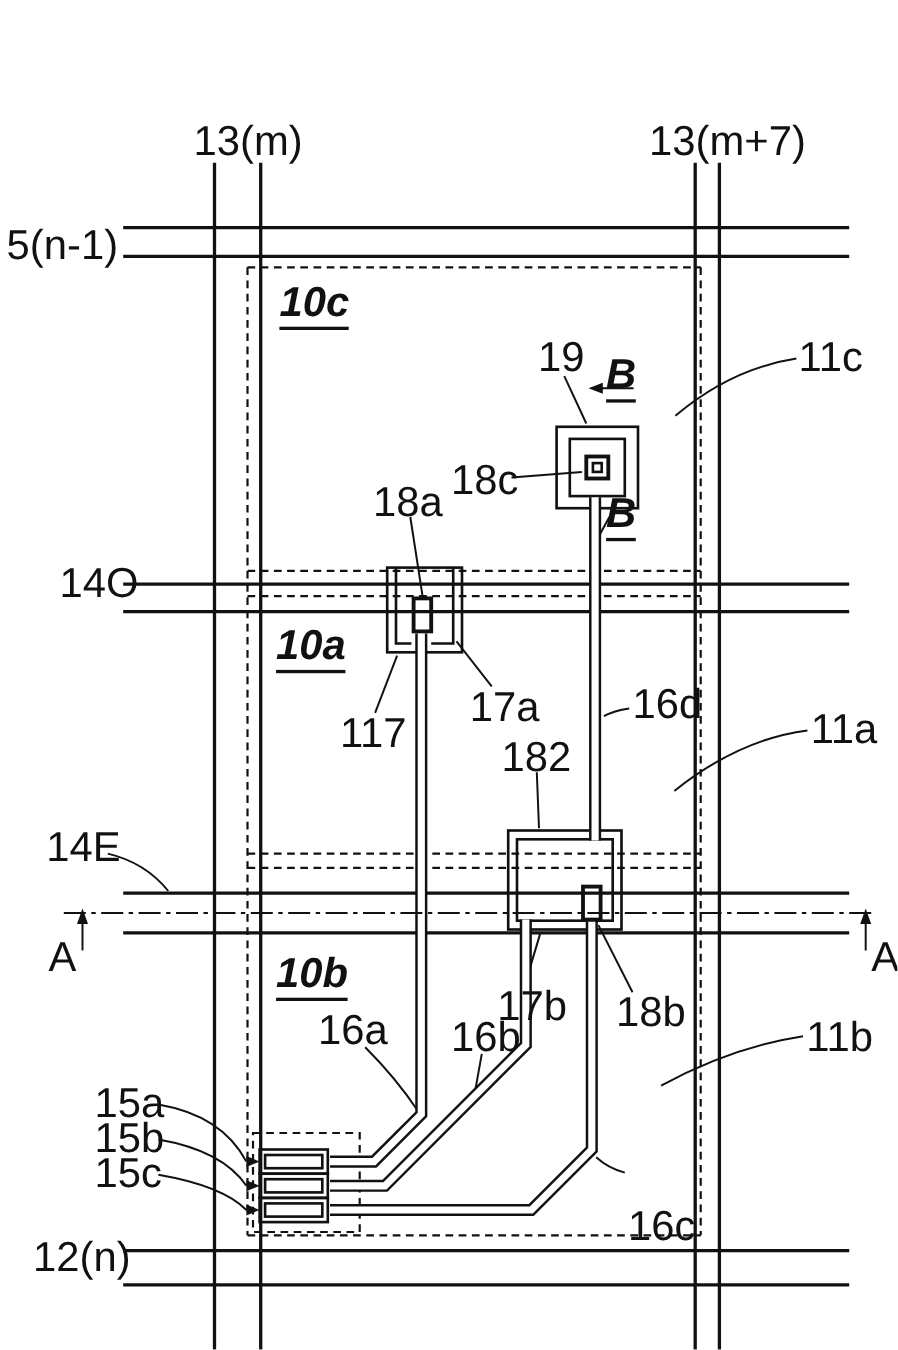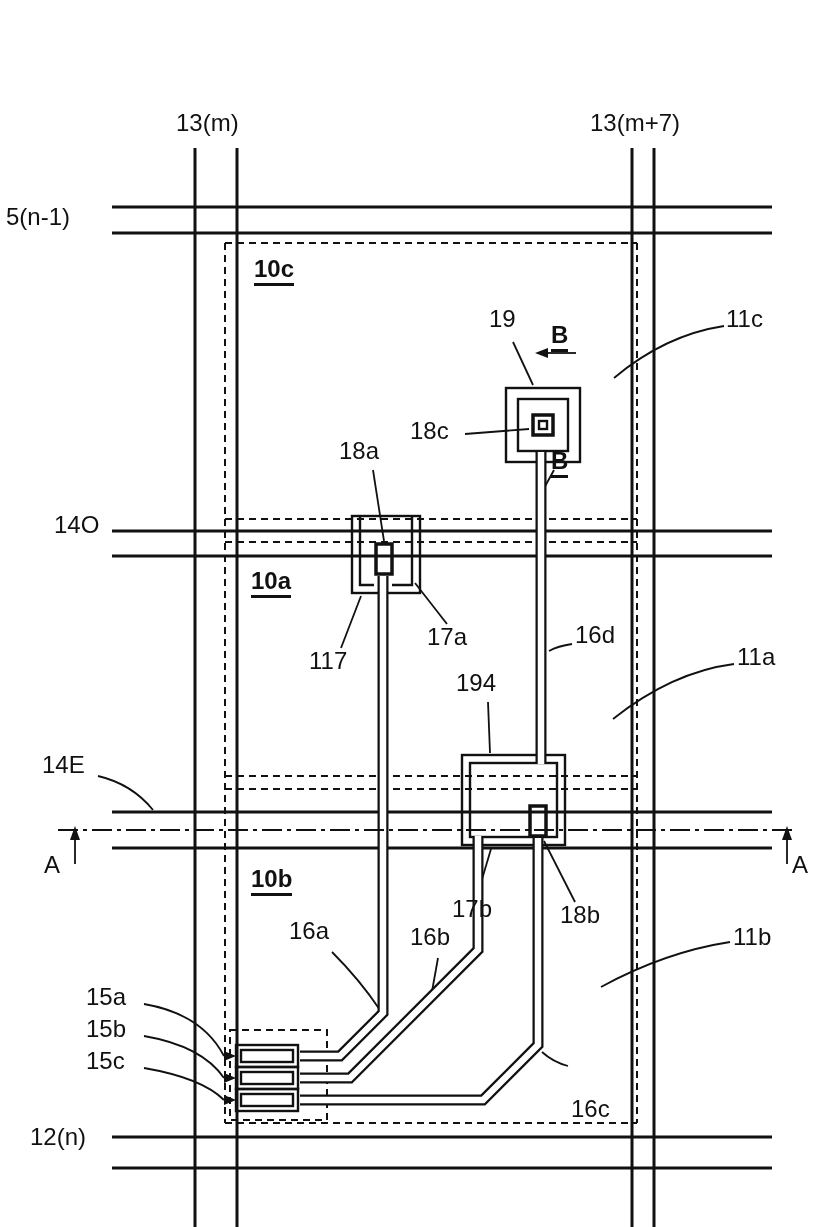--- a/index.html
+++ b/index.html
@@ -1,22 +1,22 @@
 <!DOCTYPE html>
 <html><head>
 <meta charset="utf-8">
 <style>
   html,body{margin:0;padding:0;background:#fff;}
   .stage{position:relative;width:816px;height:1227px;background:#fff;
          font-family:"Liberation Sans",sans-serif;color:#111;overflow:hidden;}
   .stage svg{position:absolute;left:0;top:0;}
-  .lbl{position:absolute;font-size:24px;line-height:1.05;white-space:nowrap;color:#111;}
+  .lbl{position:absolute;font-size:38px;line-height:1.05;white-space:nowrap;color:#111;}
   .big{font-size:46px;font-weight:bold;letter-spacing:1px;}
   .bold{font-weight:bold;}
-  .und{border-bottom:3px solid #111;padding-bottom:1px;}
+  .und{border-bottom:3px solid #111;padding-bottom:1px;font-style:italic;}
   
   .bus{stroke:#111;stroke-width:3;fill:none;}
   .thin{stroke:#111;stroke-width:2.4;fill:none;}
   .thick{stroke:#111;stroke-width:3.5;fill:none;}
   .dash{stroke:#111;stroke-width:2;fill:none;stroke-dasharray:7 5;}
   .dashdot{stroke:#111;stroke-width:2;fill:none;stroke-dasharray:20 5 4 5;}
   .leader{stroke:#111;stroke-width:1.8;fill:none;}
   .wo{stroke:#111;stroke-width:11;fill:none;stroke-linejoin:miter;}
   .wi{stroke:#fff;stroke-width:6.5;fill:none;stroke-linejoin:miter;}
   .ah{fill:#111;stroke:none;}
@@ -169,21 +169,21 @@
 
   <div class="lbl" style="left:726px;top:306px">11c</div>
   <div class="lbl" style="left:737px;top:644px">11a</div>
   <div class="lbl" style="left:733px;top:924px">11b</div>
 
   <div class="lbl" style="left:489px;top:306px">19</div>
   <div class="lbl" style="left:410px;top:418px">18c</div>
   <div class="lbl" style="left:339px;top:438px">18a</div>
   <div class="lbl" style="left:427px;top:624px">17a</div>
   <div class="lbl" style="left:309px;top:648px">117</div>
-  <div class="lbl" style="left:456px;top:670px">194</div>
+  <div class="lbl" style="left:456px;top:670px">182</div>
   <div class="lbl" style="left:575px;top:622px">16d</div>
   <div class="lbl" style="left:452px;top:896px">17b</div>
   <div class="lbl" style="left:560px;top:902px">18b</div>
   <div class="lbl" style="left:289px;top:918px">16a</div>
   <div class="lbl" style="left:410px;top:924px">16b</div>
   <div class="lbl" style="left:571px;top:1096px">16c</div>
   <div class="lbl" style="left:86px;top:984px">15a</div>
   <div class="lbl" style="left:86px;top:1016px">15b</div>
   <div class="lbl" style="left:86px;top:1048px">15c</div>
 

